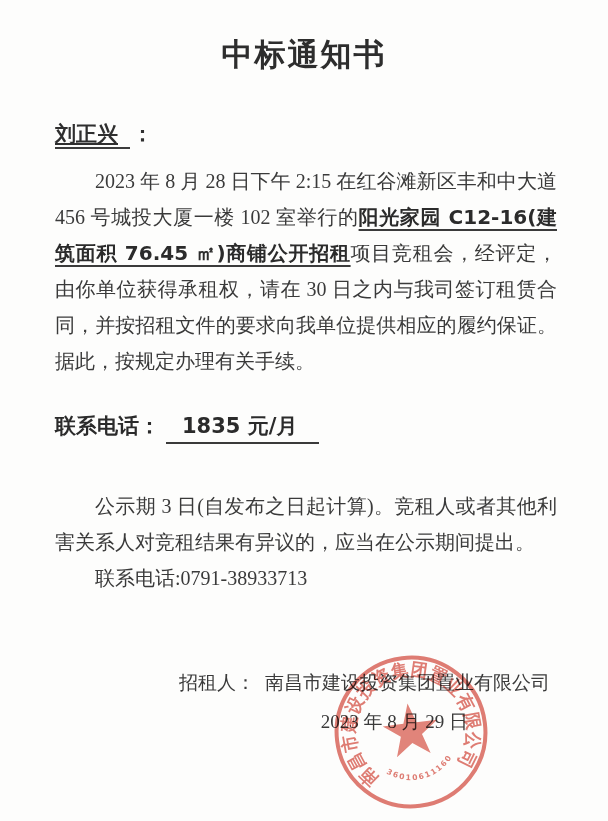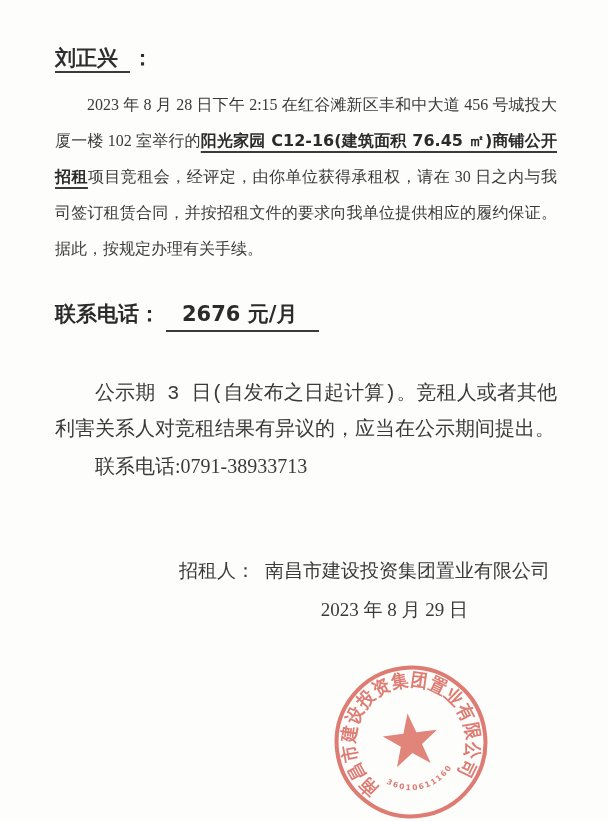--- a/index.html
+++ b/index.html
@@ -26,25 +26,26 @@
     margin: 44px 0 0 55px;
     font-size: 21px;
     line-height: 28px;
     color: #2f2f2f;
   }
   .salutation .name {
     font-family: "DejaVu Sans", "Liberation Sans", sans-serif;
     font-weight: 700;
     border-bottom: 2px solid #3c3c3c;
     padding: 0 12px 1px 0;
+    text-decoration: underline;
   }
   .salutation .colon { font-weight: 700; margin-left: 2px; }
   .body-para {
     margin: 15px 51px 0 55px;
-    font-size: 16px;
+    font-size: 20px;
     line-height: 36px;
     text-align: justify;
     text-indent: 2em;
     color: #3a3a3a;
   }
   .bold-run {
     font-family: "DejaVu Sans", "Liberation Sans", sans-serif;
     font-weight: 700;
     color: #2b2b2b;
     text-decoration: underline;
@@ -64,21 +65,21 @@
     border-bottom: 2px solid #3a3a3a;
     padding: 0 22px 2px 16px;
     margin-left: 6px;
   }
   .notice {
     margin: 44px 51px 0 55px;
     font-size: 20px;
     line-height: 36px;
     color: #3a3a3a;
   }
-  .notice .p { text-align: justify; text-indent: 2em; font-family: Liberation Mono, monospace; }
+  .notice .p { text-align: justify; text-indent: 2em; }
   .notice .line { padding-left: 2em; }
   .signature {
     margin-top: 72px;
     font-size: 19px;
     color: #3a3a3a;
   }
   .lessor-line {
     text-align: right;
     padding-right: 58px;
     line-height: 30px;
@@ -104,31 +105,32 @@
   .seal text {
     font-family: "DejaVu Sans", "Liberation Sans", sans-serif;
     font-weight: 700;
   }
 </style>
 </head>
 <body>
 
 <div class="page">
 
+  <div class="doc-title">中标通知书</div>
 
   <div class="salutation">
     <span class="name">刘正兴</span><span class="colon">：</span>
   </div>
 
   <div class="body-para">
     <span>2023 年 8 月 28 日下午 2:15 在红谷滩新区丰和中大道 456 号城投大厦一楼 102 室举行的</span><span class="bold-run">阳光家园 C12-16(建筑面积 76.45 ㎡)商铺公开招租</span><span>项目竞租会，经评定，由你单位获得承租权，请在 30 日之内与我司签订租赁合同，并按招租文件的要求向我单位提供相应的履约保证。据此，按规定办理有关手续。</span>
   </div>
 
   <div class="result-line">
-    <span>联系电话：</span><span class="value">2676 元/月</span>
+    <span>联系电话：</span><span class="value">1835 元/月</span>
   </div>
 
   <div class="notice">
     <div class="p">公示期 3 日(自发布之日起计算)。竞租人或者其他利害关系人对竞租结果有异议的，应当在公示期间提出。</div>
     <div class="line">联系电话:0791-38933713</div>
   </div>
 
   <div class="signature">
     <div class="lessor-line">
       <span class="label">招租人：</span><span>南昌市建设投资集团置业有限公司</span>

